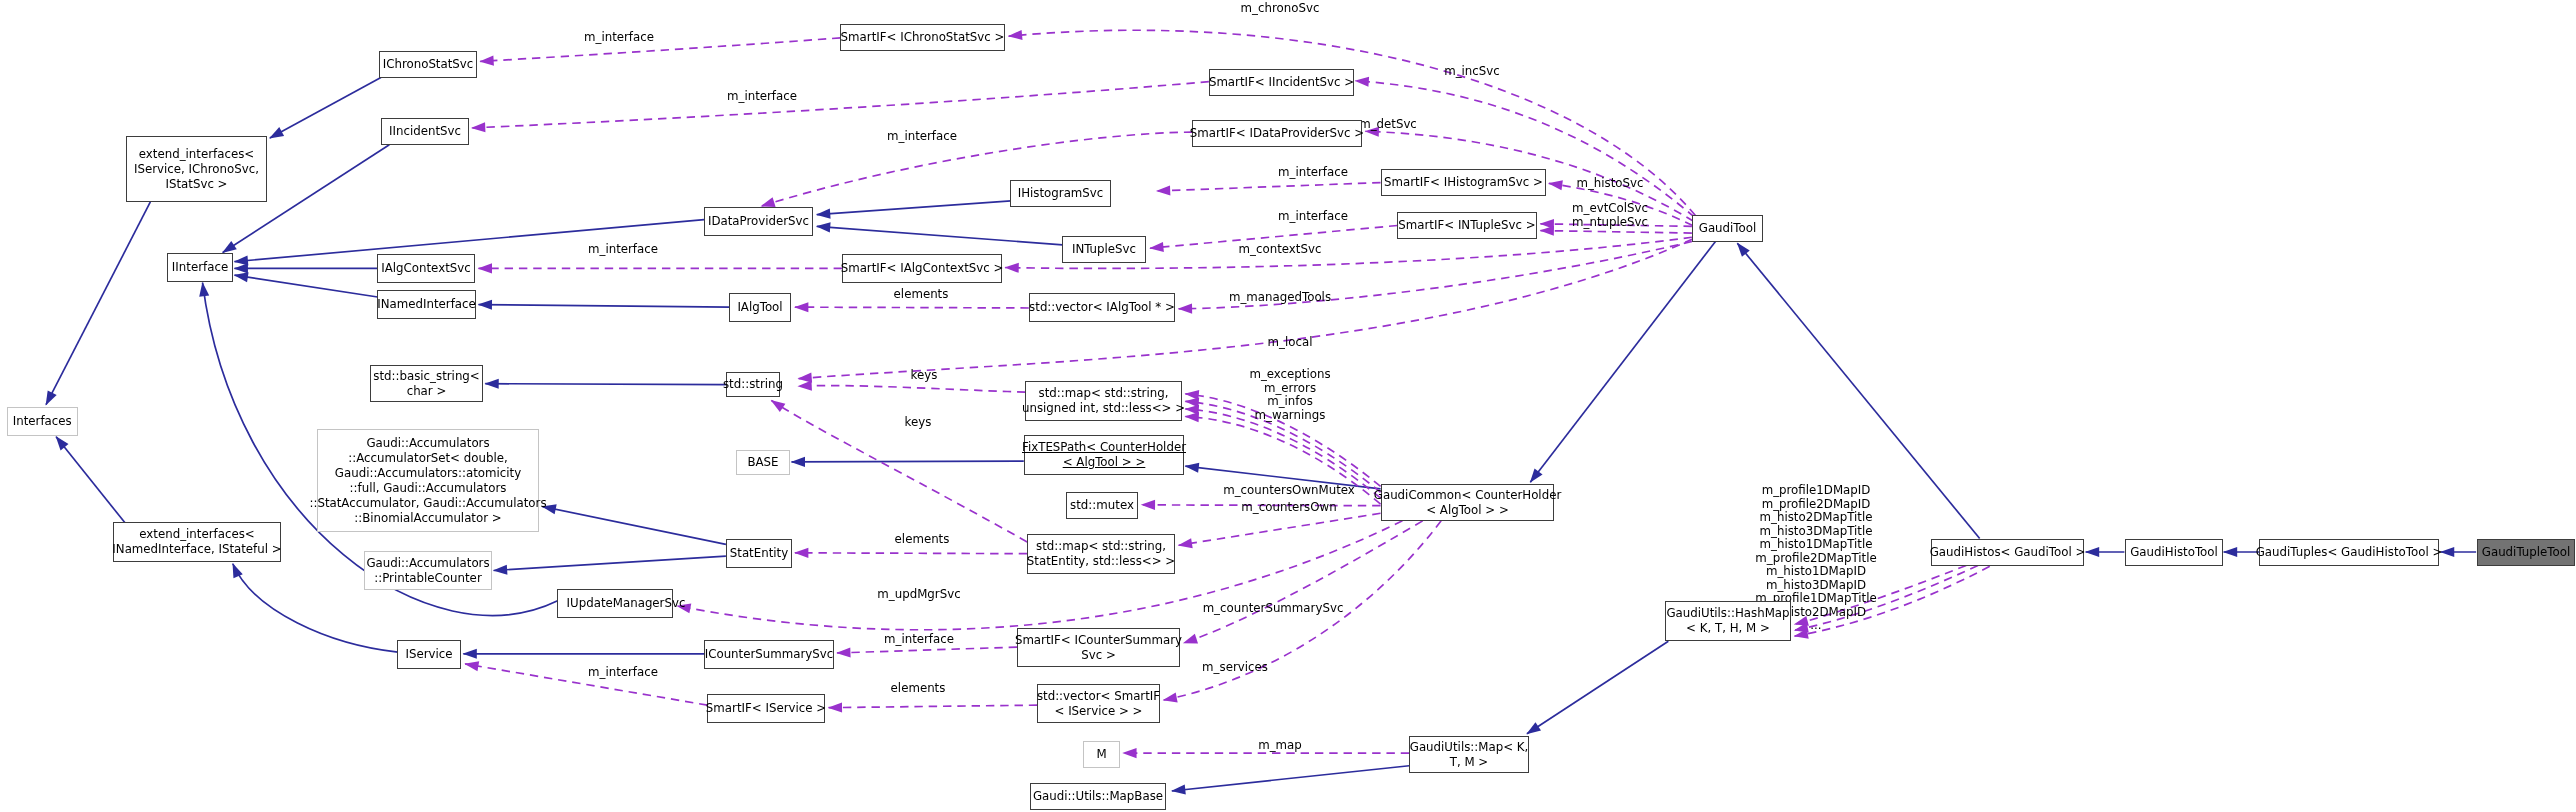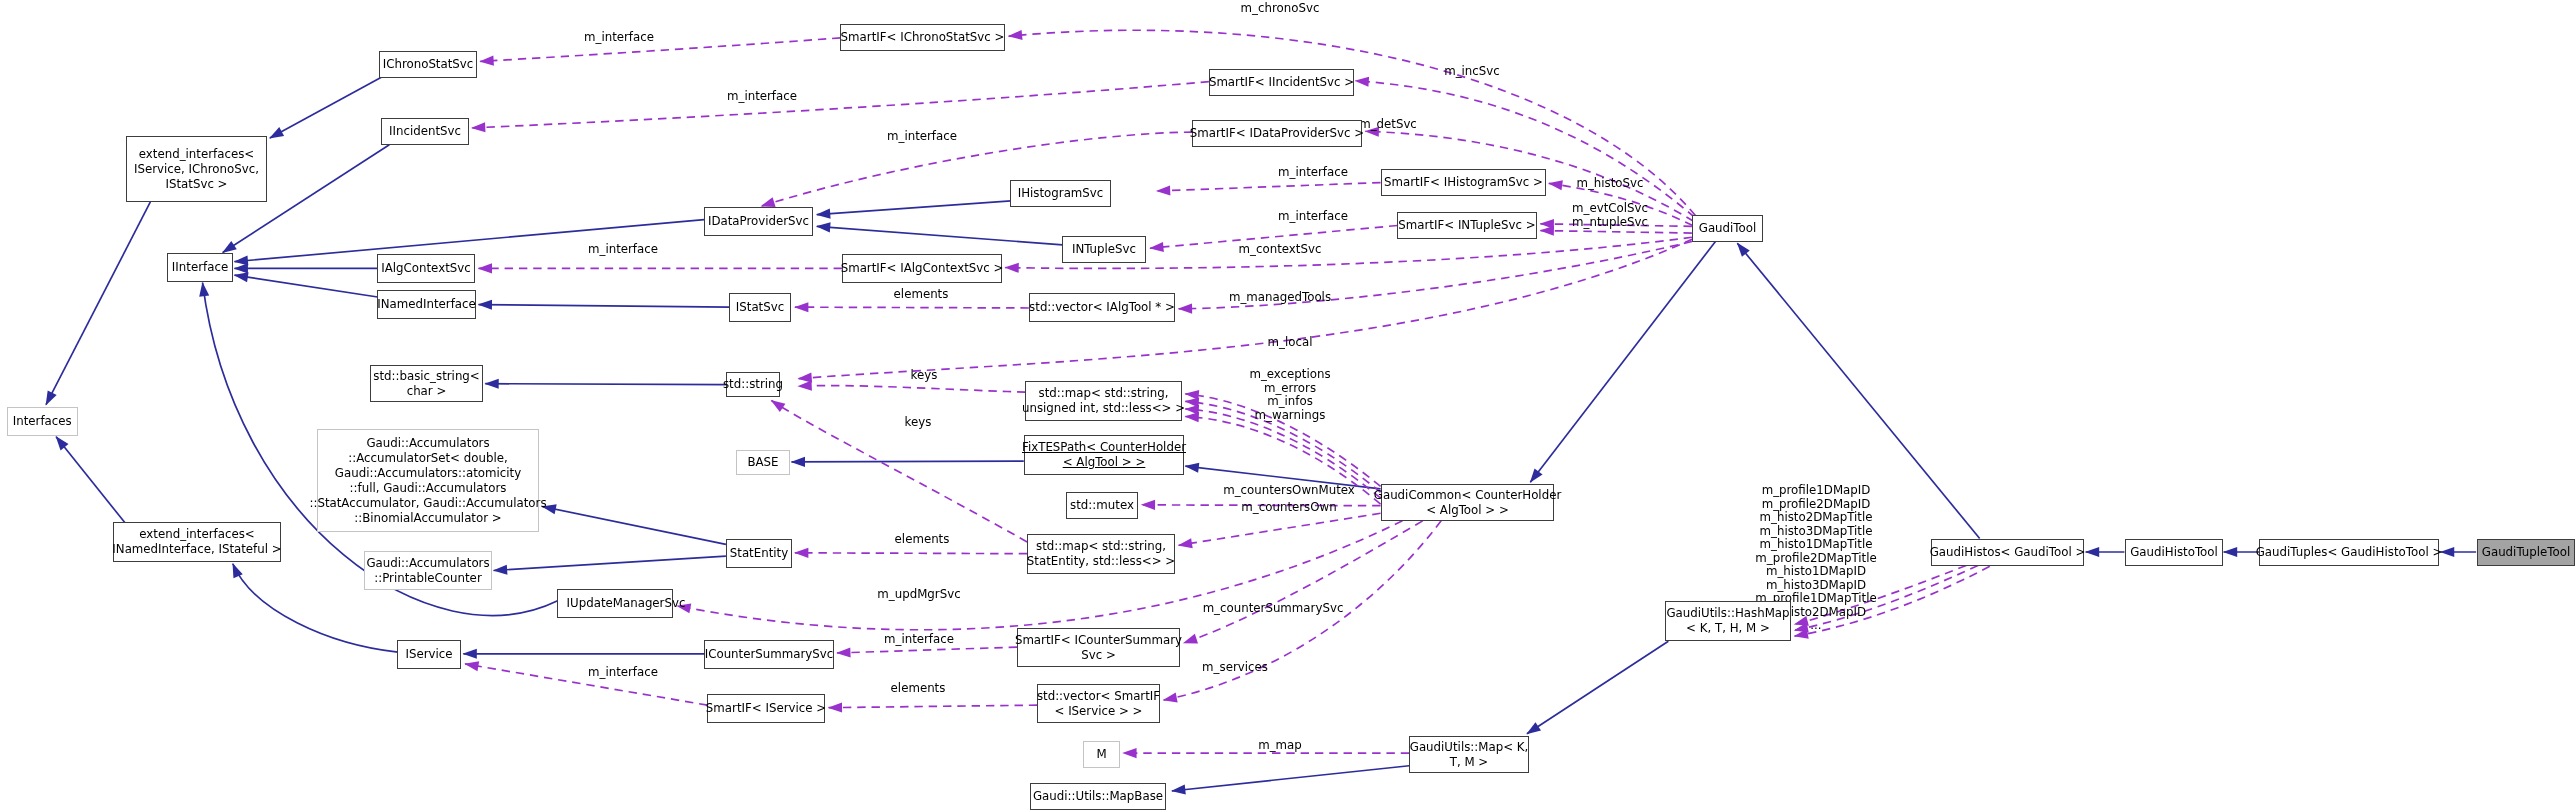--- a/index.html
+++ b/index.html
@@ -6,21 +6,21 @@
   #canvas{position:relative;width:2576px;height:812px;background:#ffffff;overflow:hidden;
           font-family:"DejaVu Sans","Liberation Sans",sans-serif;}
   #edges-svg{position:absolute;left:0;top:0;width:2576px;height:812px;}
   .edge{fill:none;stroke-width:2;}
   .edge.inherit{stroke:#2c2c9c;}
   .edge.use{stroke:#9932cc;stroke-dasharray:10 7;}
   .node{position:absolute;box-sizing:border-box;background:#ffffff;border:1.7px solid #3d3d3d;
         display:flex;align-items:center;justify-content:center;text-align:center;
         font-size:11.8px;line-height:15px;color:#000000;white-space:pre;overflow:visible;}
   .node.light{border-color:#c4c4c4;}
-  .node.focus{background:#a3a3a3;}
+  .node.focus{background:#737373;}
   .edge-label{position:absolute;transform:translate(-50%,-50%);font-size:11.8px;line-height:13.5px;
               color:#000000;text-align:center;white-space:pre;pointer-events:none;}
 </style>
 </head>
 <body>
 
 <div id="canvas">
   <svg id="edges-svg" xmlns="http://www.w3.org/2000/svg" viewBox="0 0 3060 965" width="2576" height="812">
     <defs>
       <marker id="ah-inherit" markerUnits="userSpaceOnUse" markerWidth="20" markerHeight="16" refX="17" refY="7" orient="auto">
@@ -146,21 +146,21 @@
     <div class="node" style="left: 704px; top: 207px; width: 109px; height: 29px;">IDataProviderSvc</div>
     <div class="node" style="left: 1010px; top: 180px; width: 101px; height: 27px;">IHistogramSvc</div>
     <div class="node" style="left: 1381px; top: 169px; width: 165px; height: 27px;">SmartIF&lt; IHistogramSvc &gt;</div>
     <div class="node" style="left: 1062px; top: 236px; width: 84px; height: 27px;">INTupleSvc</div>
     <div class="node" style="left: 1397px; top: 212px; width: 140px; height: 27px;">SmartIF&lt; INTupleSvc &gt;</div>
     <div class="node" style="left: 1692px; top: 215px; width: 71px; height: 27px;">GaudiTool</div>
     <div class="node" style="left: 167px; top: 253px; width: 66px; height: 29px;">IInterface</div>
     <div class="node" style="left: 377px; top: 254px; width: 98px; height: 29px;">IAlgContextSvc</div>
     <div class="node" style="left: 842px; top: 254px; width: 160px; height: 29px;">SmartIF&lt; IAlgContextSvc &gt;</div>
     <div class="node" style="left: 377px; top: 290px; width: 99px; height: 29px;">INamedInterface</div>
-    <div class="node" style="left: 729px; top: 293px; width: 62px; height: 29px;">IStatSvc</div>
+    <div class="node" style="left: 729px; top: 293px; width: 62px; height: 29px;">IAlgTool</div>
     <div class="node" style="left: 1029px; top: 293px; width: 146px; height: 29px;">std::vector&lt; IAlgTool * &gt;</div>
     <div class="node" style="left: 370px; top: 365px; width: 113px; height: 37px;">std::basic_string&lt;
 char &gt;</div>
     <div class="node" style="left: 726px; top: 372px; width: 54px; height: 25px;">std::string</div>
     <div class="node" style="left: 1025px; top: 381px; width: 157px; height: 40px;">std::map&lt; std::string,
 unsigned int, std::less&lt;&gt; &gt;</div>
     <div class="node light" style="left: 736px; top: 450px; width: 54px; height: 25px;">BASE</div>
     <div class="node" style="left: 1024px; top: 435px; width: 160px; height: 40px; text-decoration: underline;">FixTESPath&lt; CounterHolder
 &lt; AlgTool &gt; &gt;</div>
     <div class="node" style="left: 1066px; top: 492px; width: 72px; height: 27px;">std::mutex</div>

